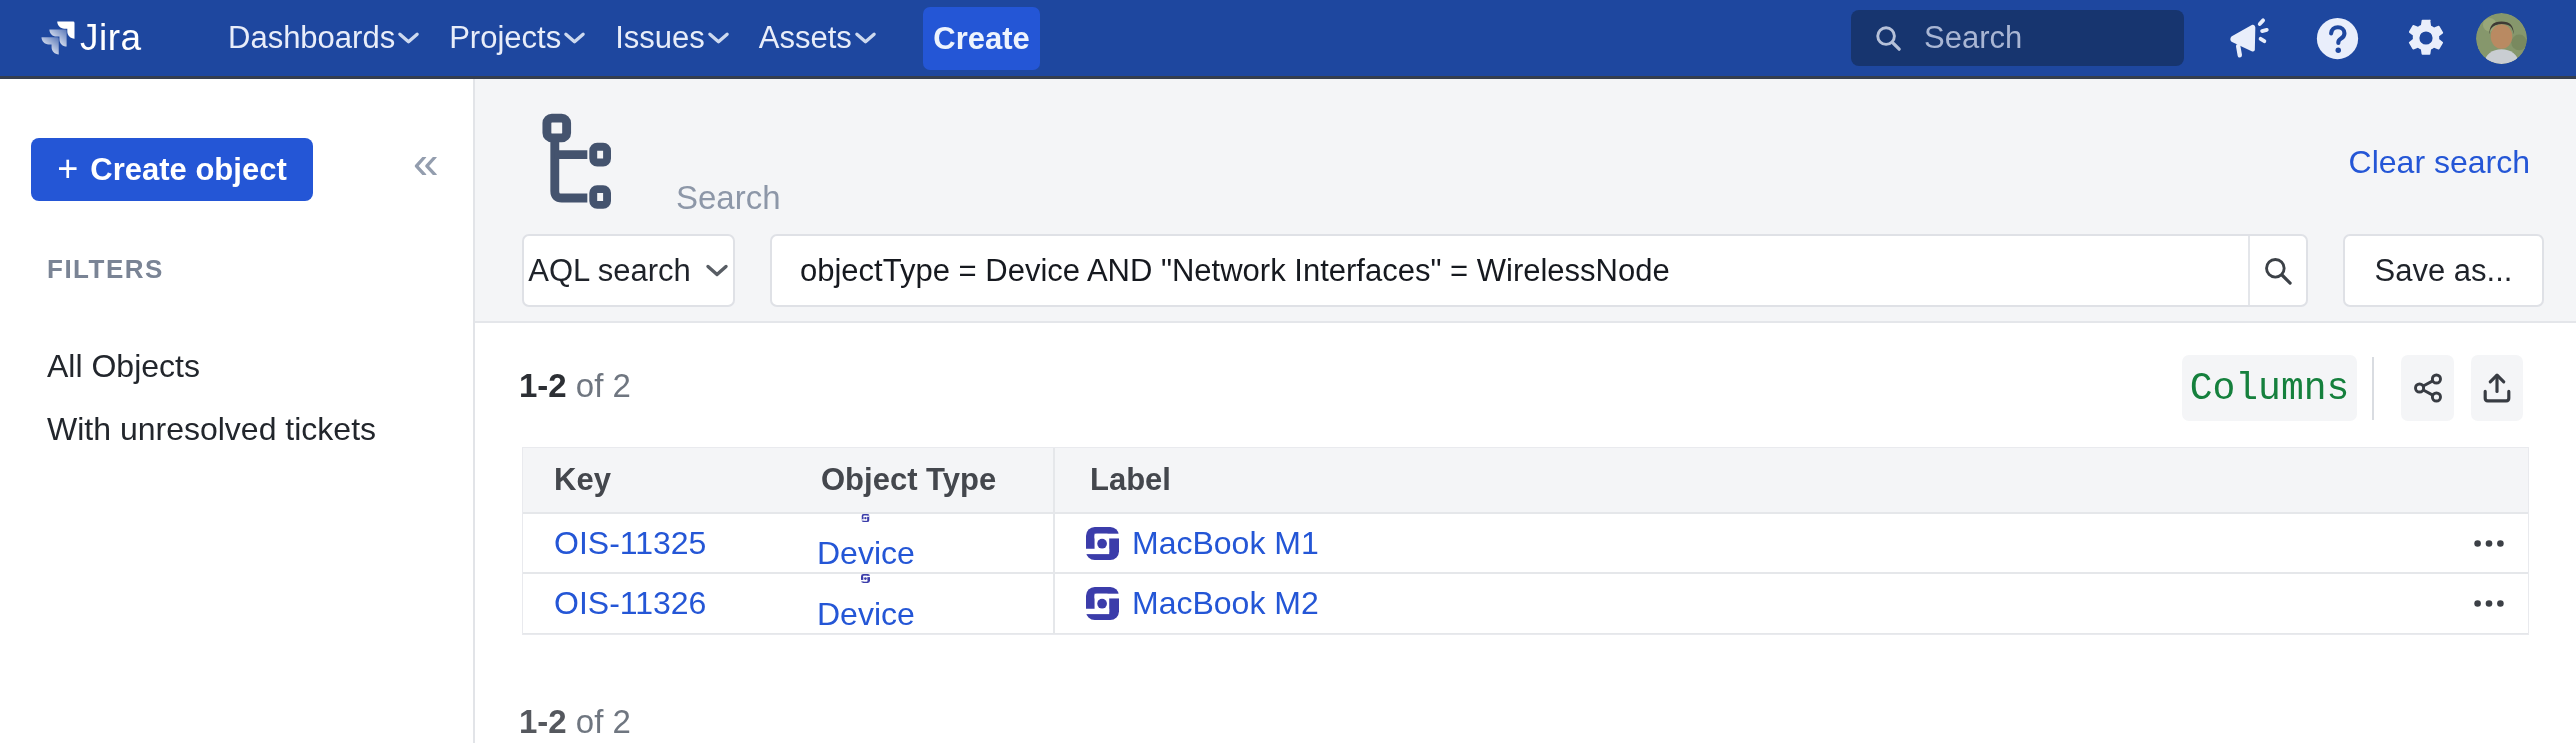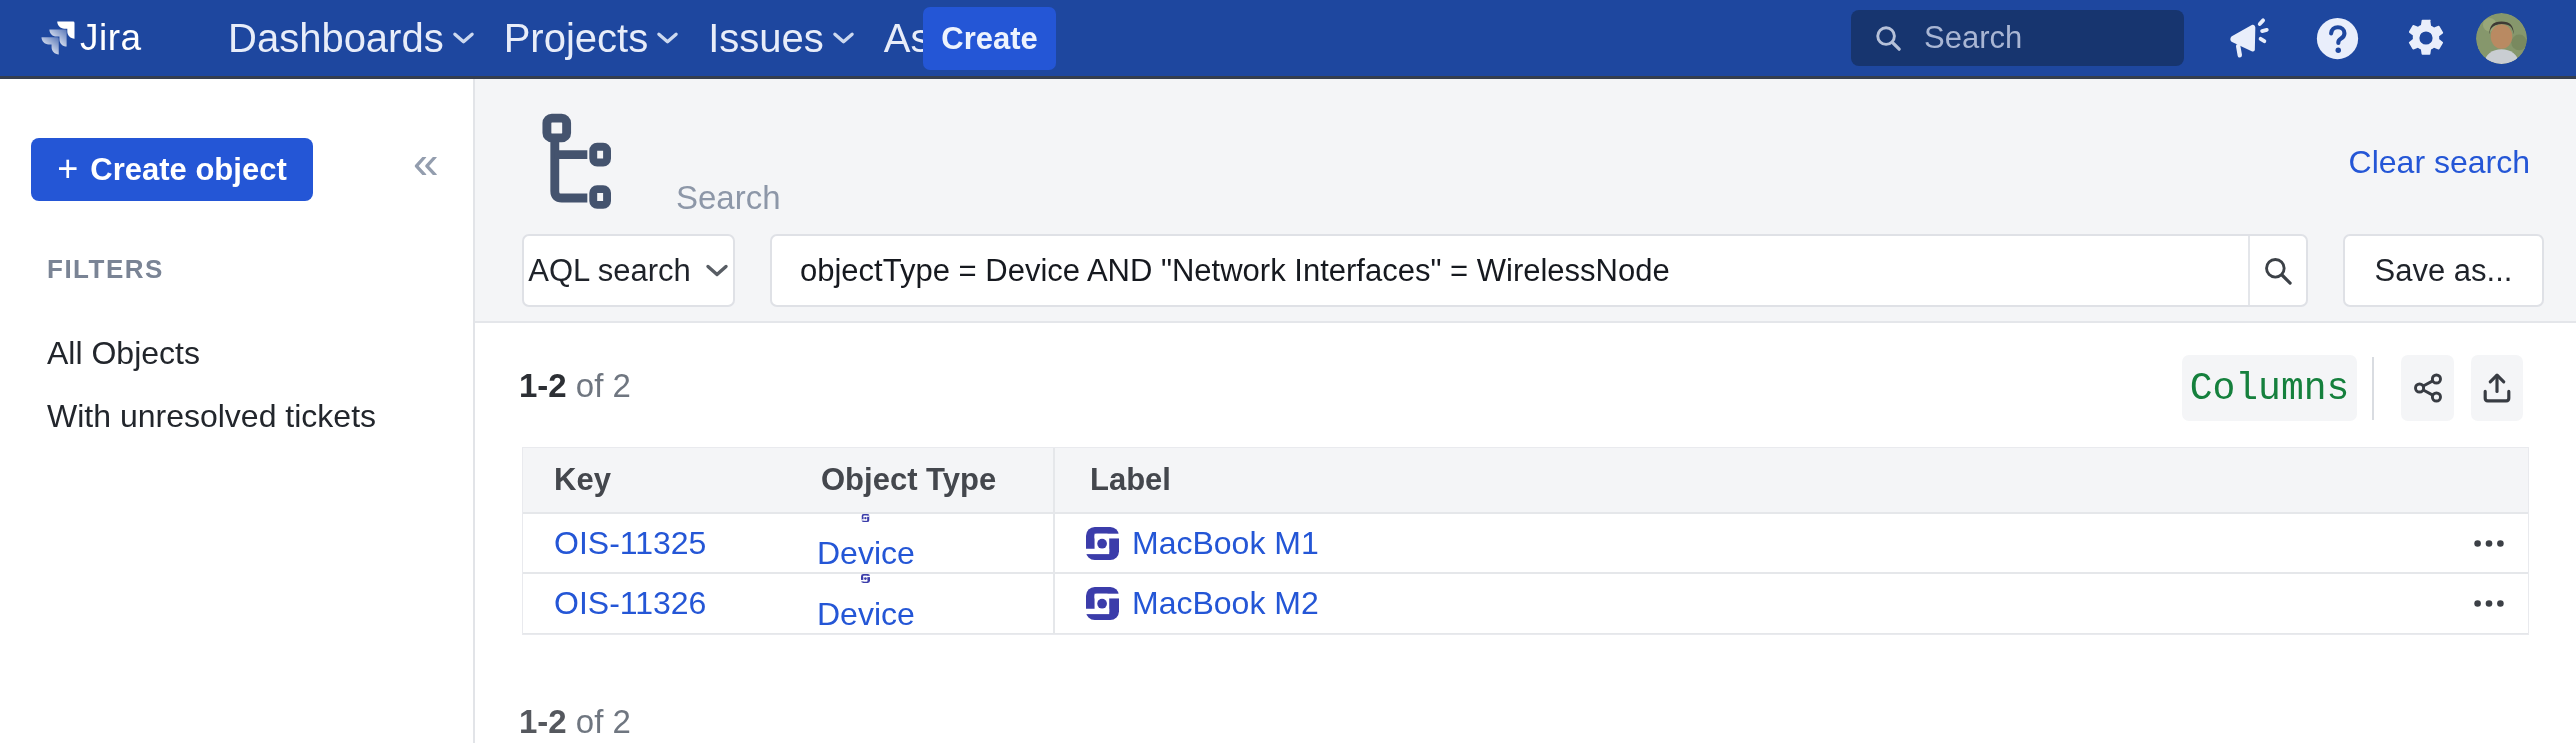--- a/index.html
+++ b/index.html
@@ -7,22 +7,22 @@
     font-family:"Liberation Sans", sans-serif; }
   .page { position:relative; width:2576px; height:744px; }
 
   
   .nav { position:absolute; left:0; top:0; width:2576px; height:79px;
     background:var(--nav-bg); border-bottom:3px solid var(--nav-border); }
   .nav-inner { position:relative; width:100%; height:76px; }
   .brand { position:absolute; left:36px; top:0; height:76px; display:flex; align-items:center; gap:0; text-decoration:none; }
   .brand-name { color:#fff; font-size:37px; font-weight:500; letter-spacing:0.5px; }
   .nav-menu { position:absolute; left:228px; top:0; height:76px; display:flex; align-items:center; gap:29px; }
-  .nav-item { display:flex; align-items:center; gap:8px; color:var(--nav-text); font-size:40px; cursor:pointer;justify-content:flex-end; }
-  .nav-create { position:absolute; left:923px; top:7px; width:133px; height:63px;
+  .nav-item { display:flex; align-items:center; gap:2px; color:var(--nav-text); font-size:31px; cursor:pointer;justify-content:flex-end; }
+  .nav-create { position:absolute; left:923px; top:7px; width:117px; height:63px;
     background:var(--accent); border:none; border-radius:7px; color:#eef3fd;
     font-size:31px; font-weight:700; font-family:inherit; cursor:pointer; }
   .nav-right { position:absolute; right:0; top:0; height:76px; display:flex; align-items:center; }
   .nav-search { position:relative; width:333px; height:56px; background:var(--nav-search-bg);
     border-radius:8px; display:flex; align-items:center; padding-left:22px; gap:20px; }
   .nav-search input { background:transparent; border:none; outline:none; color:#dfe7f6;
     font-size:31px; width:237px; font-family:inherit; }
   .nav-search input::placeholder { color:#a9b6d4; opacity:1; }
   .nav-iconbtn { border:none; background:transparent; padding:0; cursor:pointer; display:flex; align-items:center; justify-content:center; }
   .m-mega { margin-left:40px; }
@@ -40,21 +40,21 @@
   
   .create-object { position:absolute; left:31px; top:59px; width:282px; height:63px;
     background:var(--accent); border:none; border-radius:8px; color:#fff;
     font-size:31px; font-weight:700; font-family:inherit; cursor:pointer;
     display:flex; align-items:center; justify-content:center; gap:12px; }
   .create-object .plus { font-weight:400; font-size:36px; position:relative; top:-1px; }
   .collapse { position:absolute; left:413px; top:60px; font-size:46px; color:#939dae; cursor:pointer;
     font-weight:400; line-height:1; }
   .filters-h { position:absolute; left:47px; top:175px; font-size:26px; font-weight:700;
     color:var(--filters); letter-spacing:1.5px; }
-  .side-list { position:absolute; left:47px; top:258px; list-style:none; }
+  .side-list { position:absolute; left:47px; top:271px; list-style:none; }
   .side-item { font-size:32px; color:var(--text-dark); margin-bottom:31px; cursor:pointer; line-height:1; }
 
   
   .panel { position:absolute; left:0; top:0; width:2101px; height:244px;
     background:var(--panel-bg); border-bottom:2px solid var(--panel-border); }
   .schema-ico { position:absolute; left:65px; top:34px; }
   .title-row { position:absolute; left:201px; top:32px; display:flex; align-items:center; gap:42px; }
   .page-title { font-size:44px; color:#21252b; font-weight:400; letter-spacing:-0.3px; }
   .page-sub { position:absolute; left:201px; top:100px; font-size:33px; color:var(--subtle); }
   .clear-search { position:absolute; right:46px; top:65px; font-size:32px; color:var(--accent);

